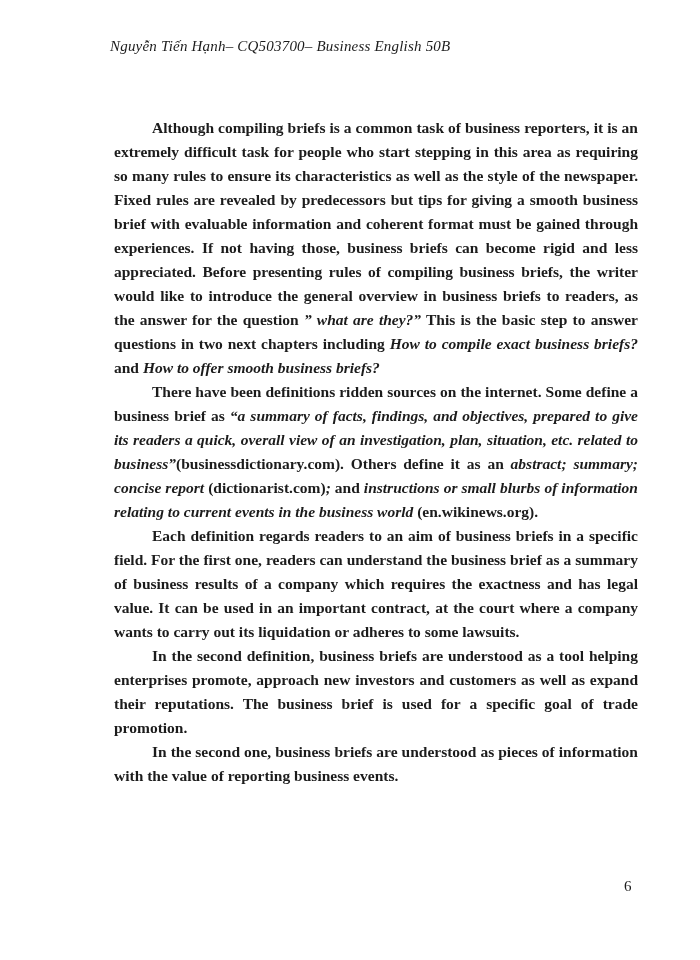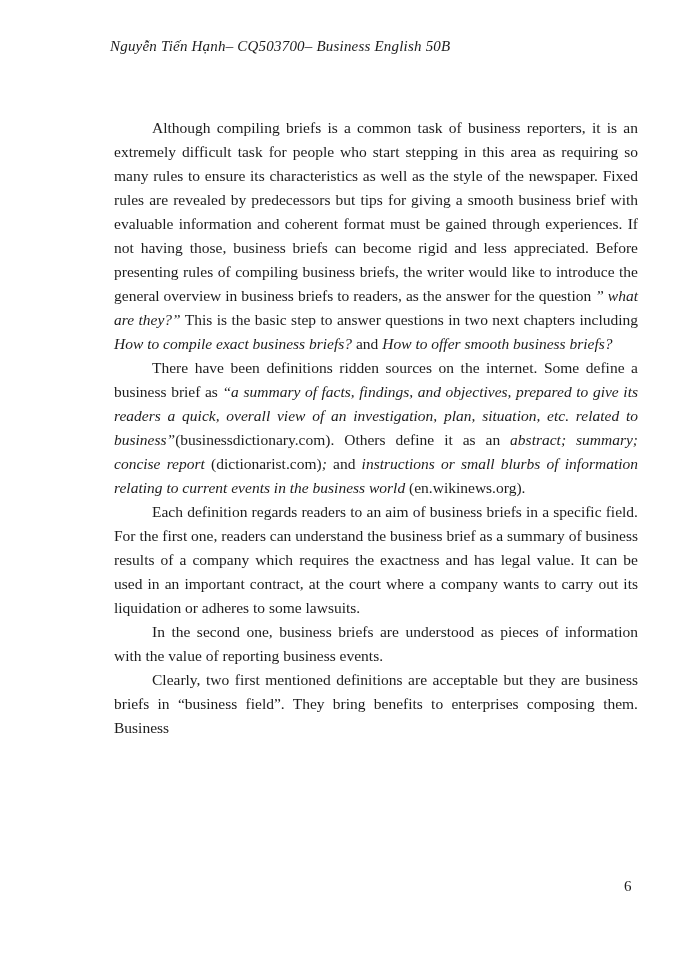--- a/index.html
+++ b/index.html
@@ -23,21 +23,21 @@
   }
   .doc-body {
     position: absolute;
     top: 116px;
     left: 114px;
     width: 524px;
     font-size: 15.5px;
     line-height: 24px;
     text-align: justify;
   }
-  .doc-body p { margin: 0; }
+  .doc-body p { margin: 0; font-weight: bold; }
   p.paragraph { text-indent: 38px; }
   p.heading {
     text-indent: 38px;
     font-weight: bold;
     margin-top: 9px;
     margin-bottom: 3px;
   }
   .i { font-style: italic; }
   .b { font-weight: bold; }
   .page-number {
@@ -50,18 +50,18 @@
 </head>
 <body>
 
 <div class="page">
   <div class="doc-header">Nguyễn Tiến Hạnh– CQ503700– Business English 50B</div>
 
   <div class="doc-body">
       <p class="paragraph"><span>Although compiling briefs is a common task of business reporters, it is an extremely difficult task for people who start stepping in this area as requiring so many rules to ensure its characteristics as well as the style of the newspaper. Fixed rules are revealed by predecessors but tips for giving a smooth business brief with evaluable information and coherent format must be gained through experiences. If not having those, business briefs can become rigid and less appreciated. Before presenting rules of compiling business briefs, the writer would like to introduce the general overview in business briefs to readers, as the answer for the question </span><span class="i">” what are they?”</span><span> This is the basic step to answer questions in two next chapters including </span><span class="i">How to compile exact business briefs?</span><span> and </span><span class="i">How to offer smooth business briefs?</span></p>
       <p class="paragraph"><span>There have been definitions ridden sources on the internet. Some define a business brief as </span><span class="i">“a summary of facts, findings, and objectives, prepared to give its readers a quick, overall view of an investigation, plan, situation, etc. related to business”</span><span>(businessdictionary.com). Others define it as an </span><span class="i">abstract; summary; concise report </span><span>(dictionarist.com)</span><span class="i">;</span><span> and </span><span class="i">instructions or small blurbs of information relating to current events in the business world </span><span>(en.wikinews.org).</span></p>
       <p class="paragraph"><span>Each definition regards readers to an aim of business briefs in a specific field. For the first one, readers can understand the business brief as a summary of business results of a company which requires the exactness and has legal value. It can be used in an important contract, at the court where a company wants to carry out its liquidation or adheres to some lawsuits.</span></p>
+      <p class="paragraph"><span>In the second definition, business briefs are understood as a tool helping enterprises promote, approach new investors and customers as well as expand their reputations. The business brief is used for a specific goal of trade promotion.</span></p>
       <p class="paragraph"><span>In the second one, business briefs are understood as pieces of information with the value of reporting business events.</span></p>
-      <p class="paragraph"><span>Clearly, two first mentioned definitions are acceptable but they are business briefs in “business field”. They bring benefits to enterprises composing them. Business</span></p>
     </div>
 
   <div class="page-number">6</div>
 </div>
 
 </body></html>

